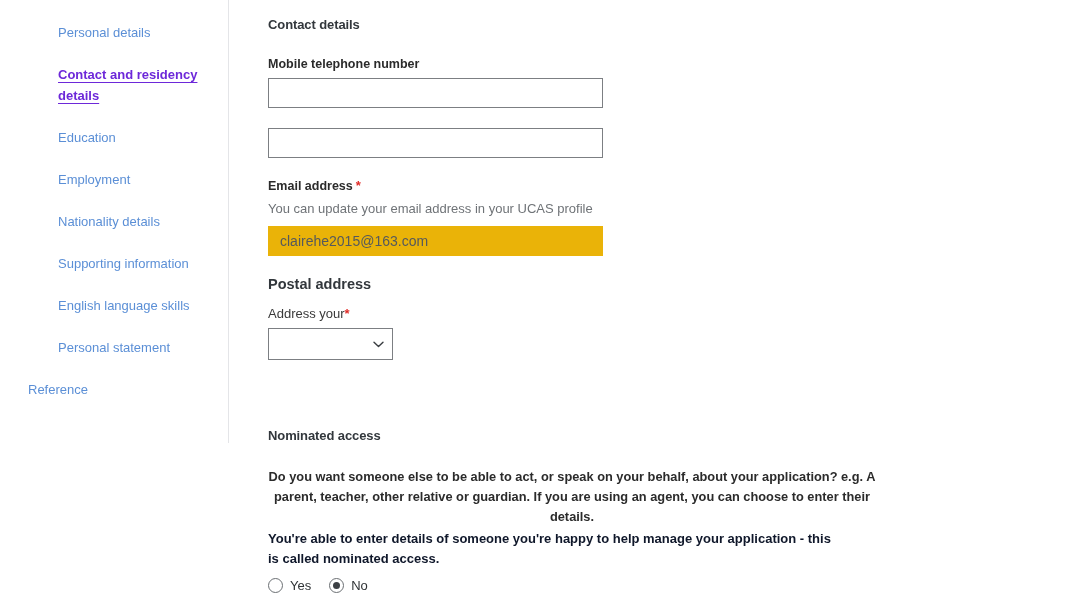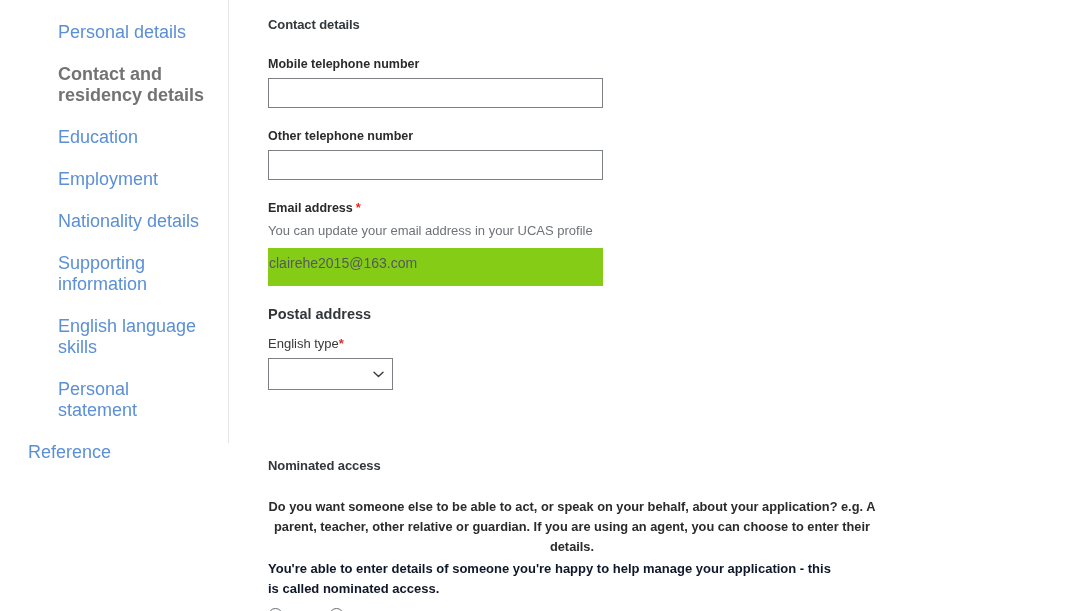--- a/index.html
+++ b/index.html
@@ -41,29 +41,30 @@
 
   .nav-item {
     padding: 0 20px 0 58px;
     margin-bottom: 21px;
   }
   .nav-item:last-child { margin-bottom: 0; padding-left: 28px; }
 
   .nav-link {
     display: inline;
     color: #5b8fd6;
-    font-size: 18px;
+    font-size: 13px;
     line-height: 21px;
     text-decoration: none;
     cursor: pointer;
   }
 
   .nav-item.active .nav-link {
     font-weight: bold;
-    color: #737373;
+    color: #6d28d9;
+    text-decoration: underline;
     text-underline-offset: 3px;
   }
 
   
   .main {
     position: absolute;
     left: 268px;
     top: 0;
     width: 790px;
     padding-top: 17px;
@@ -113,27 +114,27 @@
     font-family: "Liberation Sans", sans-serif;
     font-size: 13.5px;
     color: #2b2b2b;
     padding: 0 8px;
     outline: none;
   }
 
   .readonly-input {
     display: block;
     width: 335px;
-    height: 38px;
+    height: 30px;
     line-height: 30px;
     border: none;
-    background: #84cc16;
+    background: #eab308;
     font-size: 14px;
     color: #55595d;
-    padding: 0 0 0 1px;
+    padding: 0 0 0 12px;
     font-family: "Liberation Sans", sans-serif;
   }
 
   .subsection-heading {
     font-size: 14.5px;
     font-weight: bold;
     color: #32373c;
     margin: 16px 0 14px 0;
   }
 
@@ -275,34 +276,33 @@
   <main class="main">
 
     <h1 class="section-heading">Contact details</h1>
 
     <div class="field-group">
       <label class="field-label">Mobile telephone number</label>
       <input class="text-input" type="text" value="" style="">
     </div>
 
     <div class="field-group">
-      <label class="field-label">Other telephone number</label>
       <input class="text-input" type="text" value="" style="">
     </div>
 
     <div class="field-group">
       <label class="field-label"><span>Email address</span><span class="req-star spaced">*</span></label>
       <p class="hint-text">You can update your email address in your UCAS profile</p>
       <div class="readonly-input">clairehe2015@163.com</div>
     </div>
 
     <h2 class="subsection-heading">Postal address</h2>
 
     <div class="field-group">
-      <label class="field-label regular"><span>English type</span><span class="req-star">*</span></label>
+      <label class="field-label regular"><span>Address your</span><span class="req-star">*</span></label>
       <div class="select-wrap">
         <select class="select-box">
           <option value=""></option>
         </select>
         <svg class="chevron" viewBox="0 0 11 7">
           <path d="M1 1.2 L5.5 5.6 L10 1.2" fill="none" stroke="#3a3e42" stroke-width="1.4" stroke-linecap="round" stroke-linejoin="round"></path>
         </svg>
       </div>
     </div>
 

